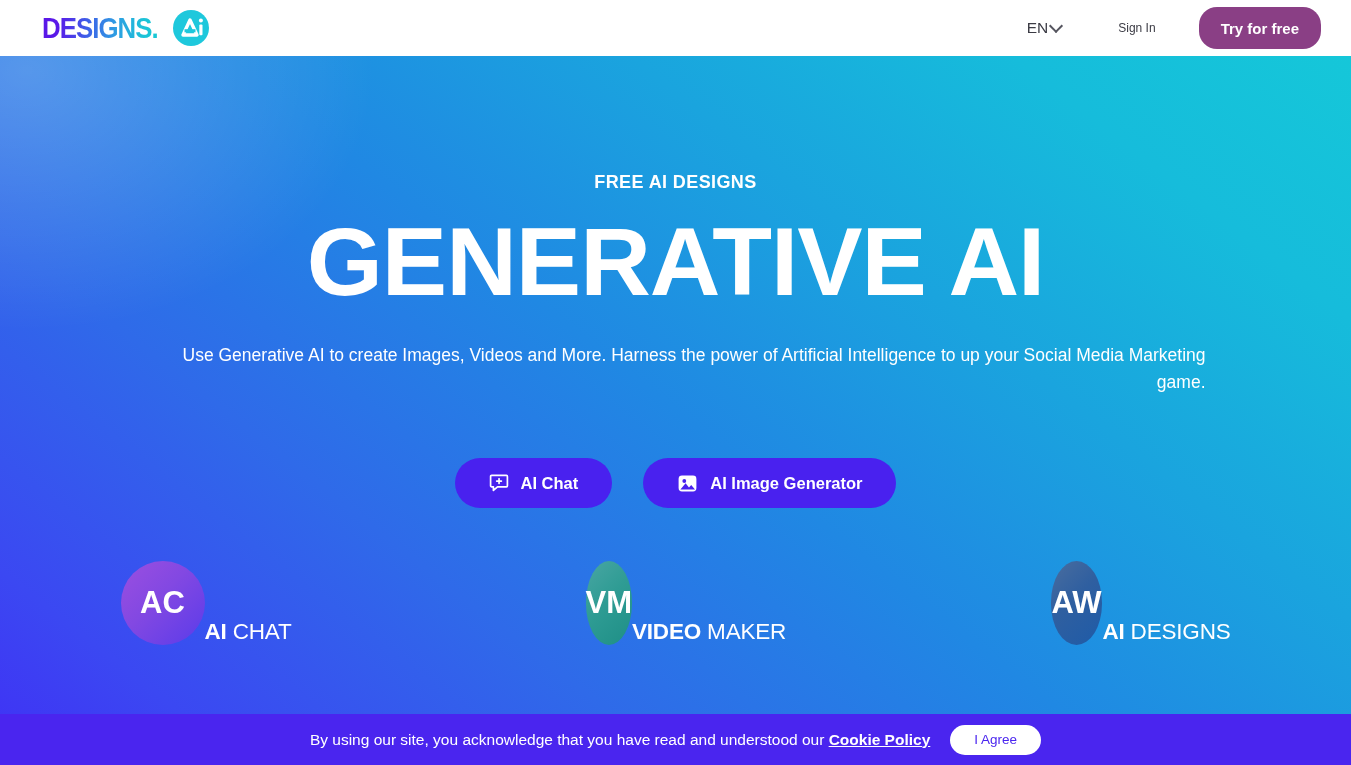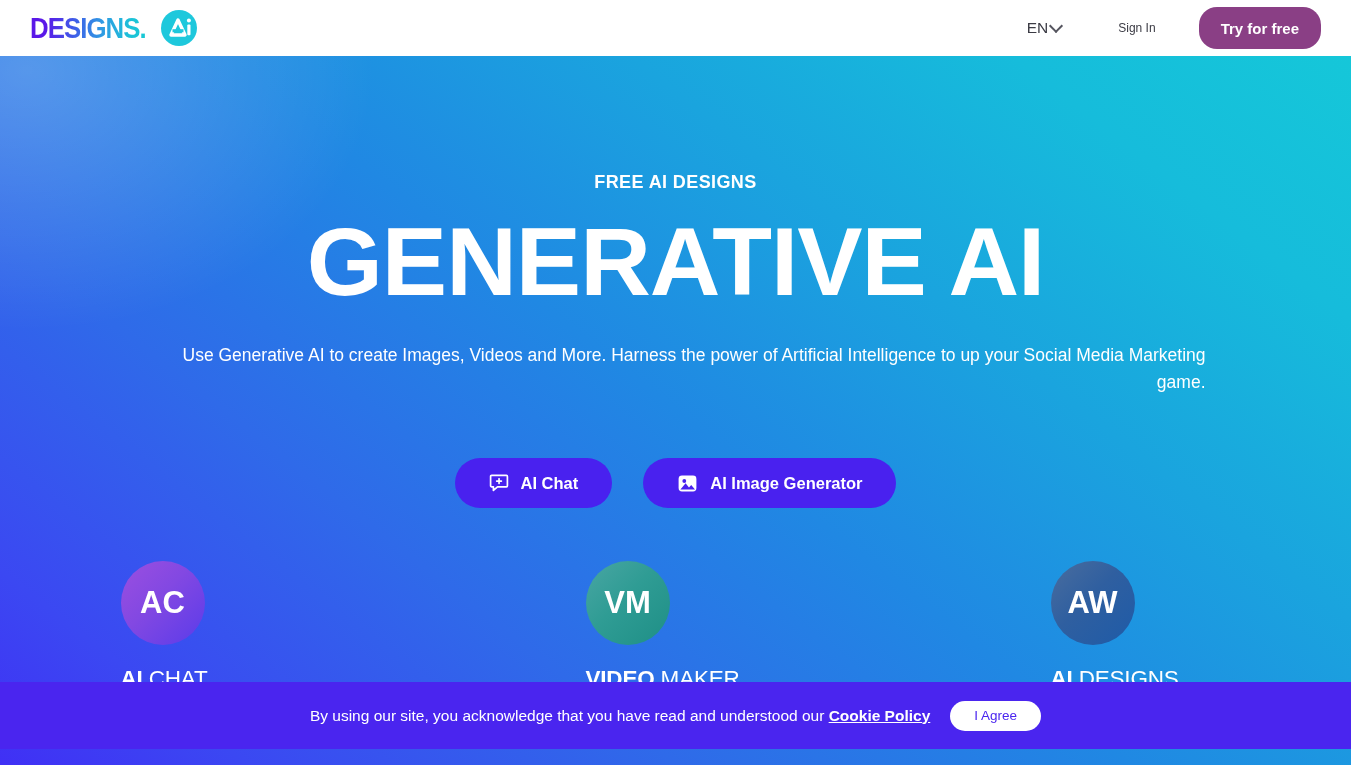--- a/index.html
+++ b/index.html
@@ -10,20 +10,21 @@
     background:#ffffff;
   }
 
   
   .header{
     position:absolute; top:0; left:0;
     width:1351px; height:56px;
     background:#ffffff;
     display:flex; align-items:center;
     z-index:40;
+    padding-left:12px;
   }
   .logo{
     display:flex; align-items:center;
     margin-left:30px;
     height:40px;
     cursor:pointer;
   }
   .logo-word{
     font-size:30px;
     font-weight:bold;
@@ -178,21 +179,21 @@
   .tiles{
     position:absolute;
     top:505px; left:50%;
     transform:translateX(-50%);
     width:1110px;
     display:flex;
     justify-content:space-between;
   }
   .tile{
     width:180px;
-    display:flex; flex-direction:column; align-items:flex-start;
+    display:flex; align-items:flex-end;
     cursor:pointer;
   }
   .tile-circle{
     width:84px; height:84px; border-radius:50%;
     display:flex; align-items:center; justify-content:center;
     color:#ffffff;
     font-size:31px;
     font-weight:bold;
     letter-spacing:0px;
   }
@@ -207,22 +208,22 @@
     font-size:22.5px;
     font-weight:400;
     white-space:nowrap;
     letter-spacing:-0.2px;
   }
   .tile-label b{ font-weight:bold; }
 
   
   .cookie{
     position:absolute;
-    left:0; bottom:16px;
-    width:1351px; height:67px;
+    left:0; bottom:0;
+    width:1351px; height:51px;
     background:#4a25ef;
     display:flex; align-items:center; justify-content:center;
     gap:20px;
     z-index:50;
   }
   .cookie-text{
     color:#ffffff;
     font-size:15.5px;
     font-weight:500;
     white-space:nowrap;

